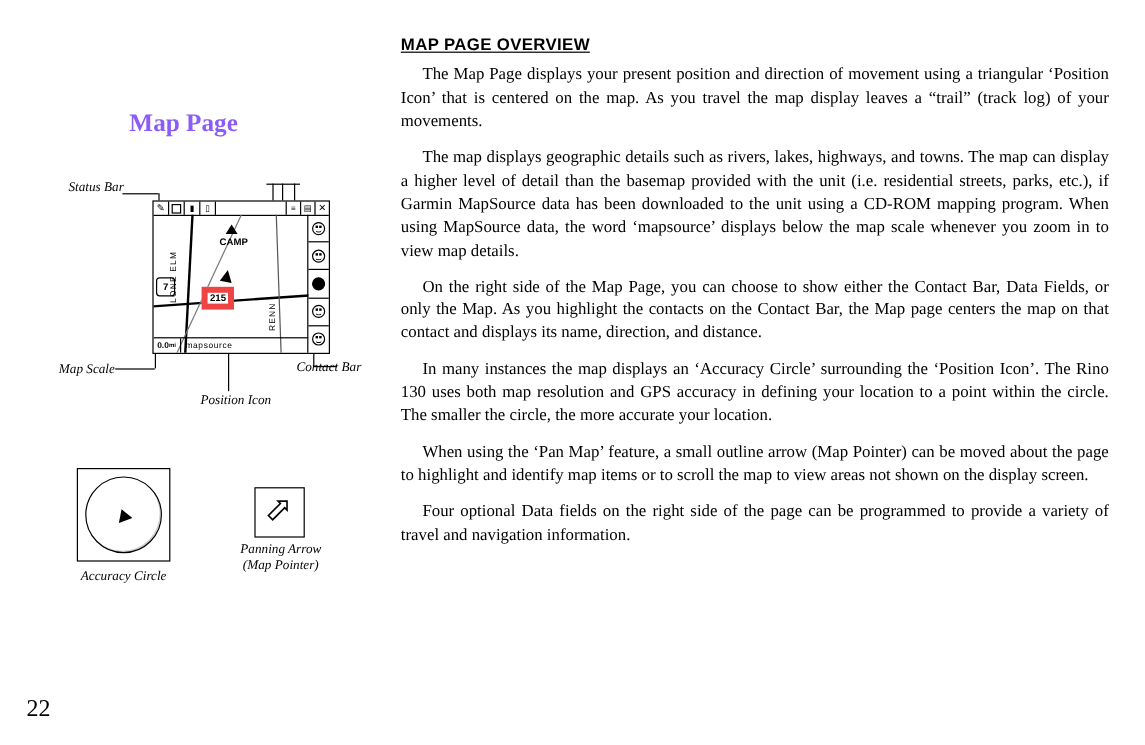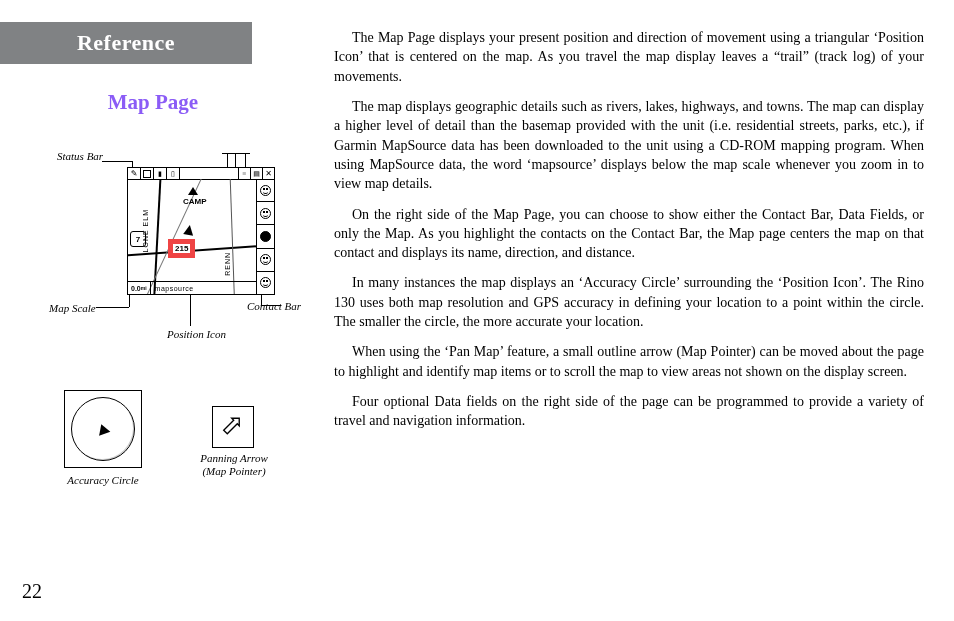--- a/index.html
+++ b/index.html
@@ -260,23 +260,20 @@
     text-indent: 18px;
     text-align: justify;
     text-justify: inter-word;
   }
 </style>
 </head>
 <body>
 
 <div class="page">
 
-  <div class="ref-tab">
-    <span>Reference</span>
-  </div>
 
   <div class="left-col">
     <div class="map-page-heading">Map Page</div>
   </div>
 
   <div class="diagram1">
 
     <div class="callout c-status">Status Bar</div>
     <div class="callout c-mapscale">Map Scale</div>
     <div class="callout c-contact">Contact Bar</div>
@@ -383,20 +380,21 @@
     <div class="pan-box">
       <span class="cursor">⬀</span>
     </div>
     <div class="callout c-pan" style="white-space:pre;">Panning Arrow
 (Map Pointer)</div>
   </div>
 
   <div class="page-num">22</div>
 
   <div class="right-col">
+    <div class="section-head">MAP PAGE OVERVIEW</div>
     <p class="para">The Map Page displays your present position and direction of movement using a triangular ‘Position Icon’ that is centered on the map.  As you travel the map display leaves a “trail” (track log) of your movements.</p>
     <p class="para">The map displays geographic details such as rivers, lakes, highways, and towns.  The map can display a higher level of detail than the basemap provided with the unit (i.e. residential streets, parks, etc.), if Garmin MapSource data has been downloaded to the unit using a CD-ROM mapping program.  When using MapSource data, the word ‘mapsource’ displays below the map scale whenever you zoom in to view map details.</p>
     <p class="para">On the right side of the Map Page, you can choose to show either the Contact Bar, Data Fields, or only the Map.  As you highlight the contacts on the Contact Bar, the Map page centers the map on that contact and displays its name, direction, and distance.</p>
     <p class="para">In many instances the map displays an ‘Accuracy Circle’ surrounding the ‘Position Icon’.  The Rino 130 uses both map resolution and GPS accuracy in defining your location to a point within the circle.  The smaller the circle, the more accurate your location.</p>
     <p class="para">When using the ‘Pan Map’ feature, a small outline arrow (Map Pointer) can be moved about the page to highlight and identify map items or to scroll the map to view areas not shown on the display screen.</p>
     <p class="para">Four optional Data fields on the right side of the page can be programmed to provide a variety of travel and navigation information.</p>
   </div>
 
 </div>
 

